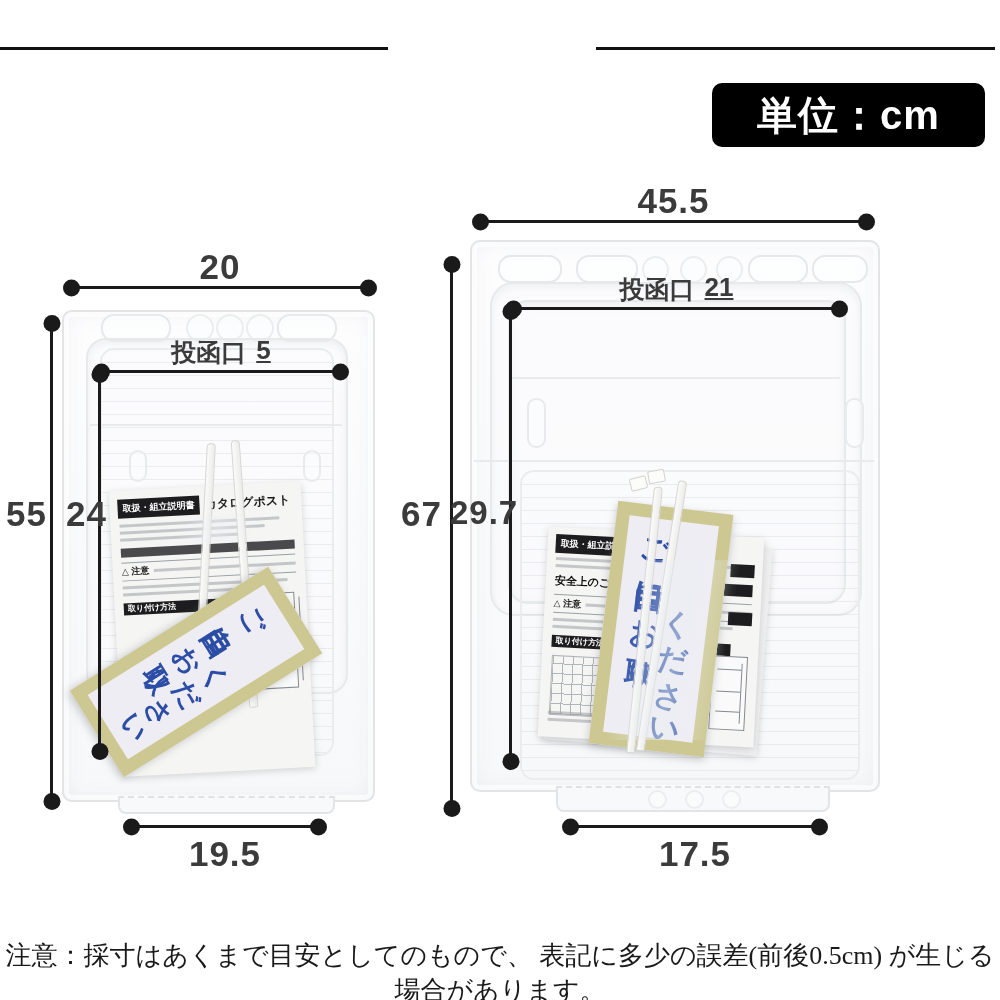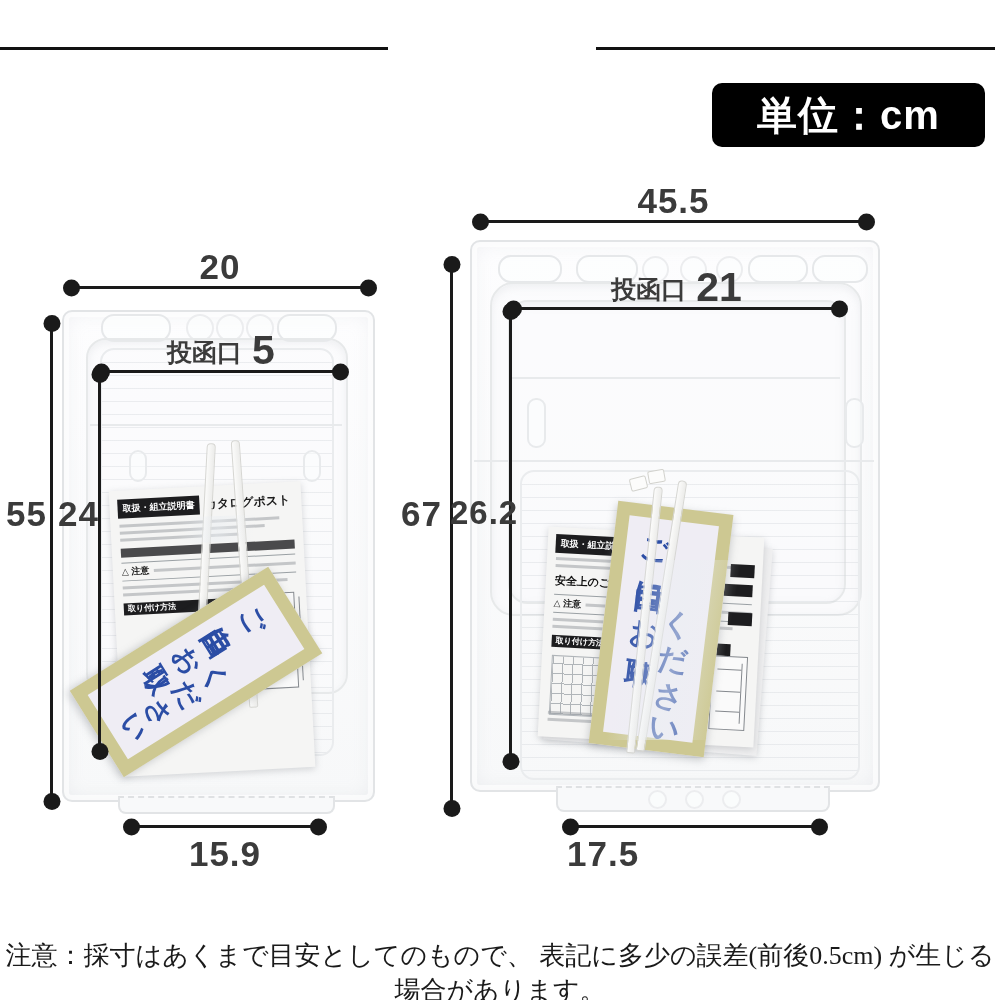--- a/index.html
+++ b/index.html
@@ -20,21 +20,21 @@
       background:#1a1a1a;top:50%;transform:translateY(-50%);}
   .dim-h::before{left:-5px}.dim-h::after{right:-5px}
   .dim-v{position:absolute;width:3px;background:#1a1a1a;}
   .dim-v::before,.dim-v::after{content:'';position:absolute;width:17px;height:17px;border-radius:50%;
       background:#1a1a1a;left:50%;transform:translateX(-50%);}
   .dim-v::before{top:-5px}.dim-v::after{bottom:-5px}
   .dim-label{position:absolute;font-size:35px;font-weight:bold;color:#3b3b3b;letter-spacing:1px;}
   .slot-row{position:absolute;display:flex;align-items:flex-end;justify-content:center;gap:10px;
             color:#3b3b3b;font-weight:bold;z-index:11;}
   .slot-row .slot-name{font-size:25px;line-height:30px;}
-  .slot-row .slot-num{font-size:41px;line-height:33px;}
+  .slot-row .slot-num{font-size:26px;line-height:33px;text-decoration:underline;}
   .z10{z-index:10}
 
   
   .shell{position:absolute;border:2px solid #e2e4e6;border-radius:10px;
          background:linear-gradient(180deg,#fdfdfe 0%,#f7f8f9 100%);
          box-shadow:inset 0 0 0 5px rgba(255,255,255,.65), inset 0 0 20px rgba(176,182,189,.20);}
   .shell-tab{position:absolute;border:2px solid #e2e4e6;border-top:2px dashed #dfe1e3;
          border-radius:0 0 8px 8px;background:#f8f9fa;}
   .pslot{position:absolute;border:2px solid #e6e8ea;border-radius:13px;background:rgba(252,253,253,.7);}
   .pcircle{position:absolute;border:2px solid #ecedef;border-radius:50%;background:rgba(252,253,253,.6);}
@@ -156,24 +156,24 @@
 
     <div class="slot-row" style="left:98px;top:334px;width:246px;">
       <span class="slot-name">投函口</span>
       <span class="slot-num">5</span>
     </div>
     <div class="dim-h z10" style="left:98px;top:370px;width:246px;"></div>
 
     <div class="dim-v z10" style="left:50px;top:320px;height:485px;"></div>
     <div class="dim-v z10" style="left:98px;top:371px;height:384px;"></div>
     <div class="dim-label z10" style="left:6px;top:494px;width:38px;text-align:right;">55</div>
-    <div class="dim-label z10" style="left:58px;top:494px;width:38px;text-align:center;">24</div>
+    <div class="dim-label z10" style="left:66px;top:494px;width:38px;text-align:center;">24</div>
 
     <div class="dim-h z10" style="left:128px;top:825px;width:194px;"></div>
-    <div class="dim-label z10" style="left:128px;top:834px;width:194px;text-align:center;">15.9</div>
+    <div class="dim-label z10" style="left:128px;top:834px;width:194px;text-align:center;">19.5</div>
   </div>
 
   <div>
 
     <div class="shell" style="left:470px;top:240px;width:406px;height:548px;"></div>
     <div class="shell-tab" style="left:556px;top:786px;width:270px;height:22px;"></div>
     <div class="pcircle" style="left:648px;top:790px;width:15px;height:15px;"></div>
     <div class="pcircle" style="left:685px;top:790px;width:15px;height:15px;"></div>
     <div class="pcircle" style="left:722px;top:790px;width:15px;height:15px;"></div>
 
@@ -241,20 +241,20 @@
 
     <div class="slot-row" style="left:510px;top:271px;width:333px;">
       <span class="slot-name">投函口</span>
       <span class="slot-num">21</span>
     </div>
     <div class="dim-h z10" style="left:510px;top:307px;width:333px;"></div>
 
     <div class="dim-v z10" style="left:450px;top:261px;height:551px;"></div>
     <div class="dim-v z10" style="left:509px;top:308px;height:457px;"></div>
     <div class="dim-label z10" style="left:398px;top:494px;width:44px;text-align:right;">67</div>
-    <div class="dim-label z10" style="left:450px;top:494px;width:62px;text-align:center;font-size:33px;">26.2</div>
+    <div class="dim-label z10" style="left:450px;top:494px;width:62px;text-align:center;font-size:33px;">29.7</div>
 
     <div class="dim-h z10" style="left:567px;top:825px;width:256px;"></div>
-    <div class="dim-label z10" style="left:567px;top:834px;width:256px;">17.5</div>
+    <div class="dim-label z10" style="left:567px;top:834px;width:256px;text-align:center;">17.5</div>
   </div>
 
   <div class="footnote">注意：採寸はあくまで目安としてのもので、 表記に多少の誤差(前後0.5cm) が生じる場合があります。</div>
 </div>
 
 </body></html>

